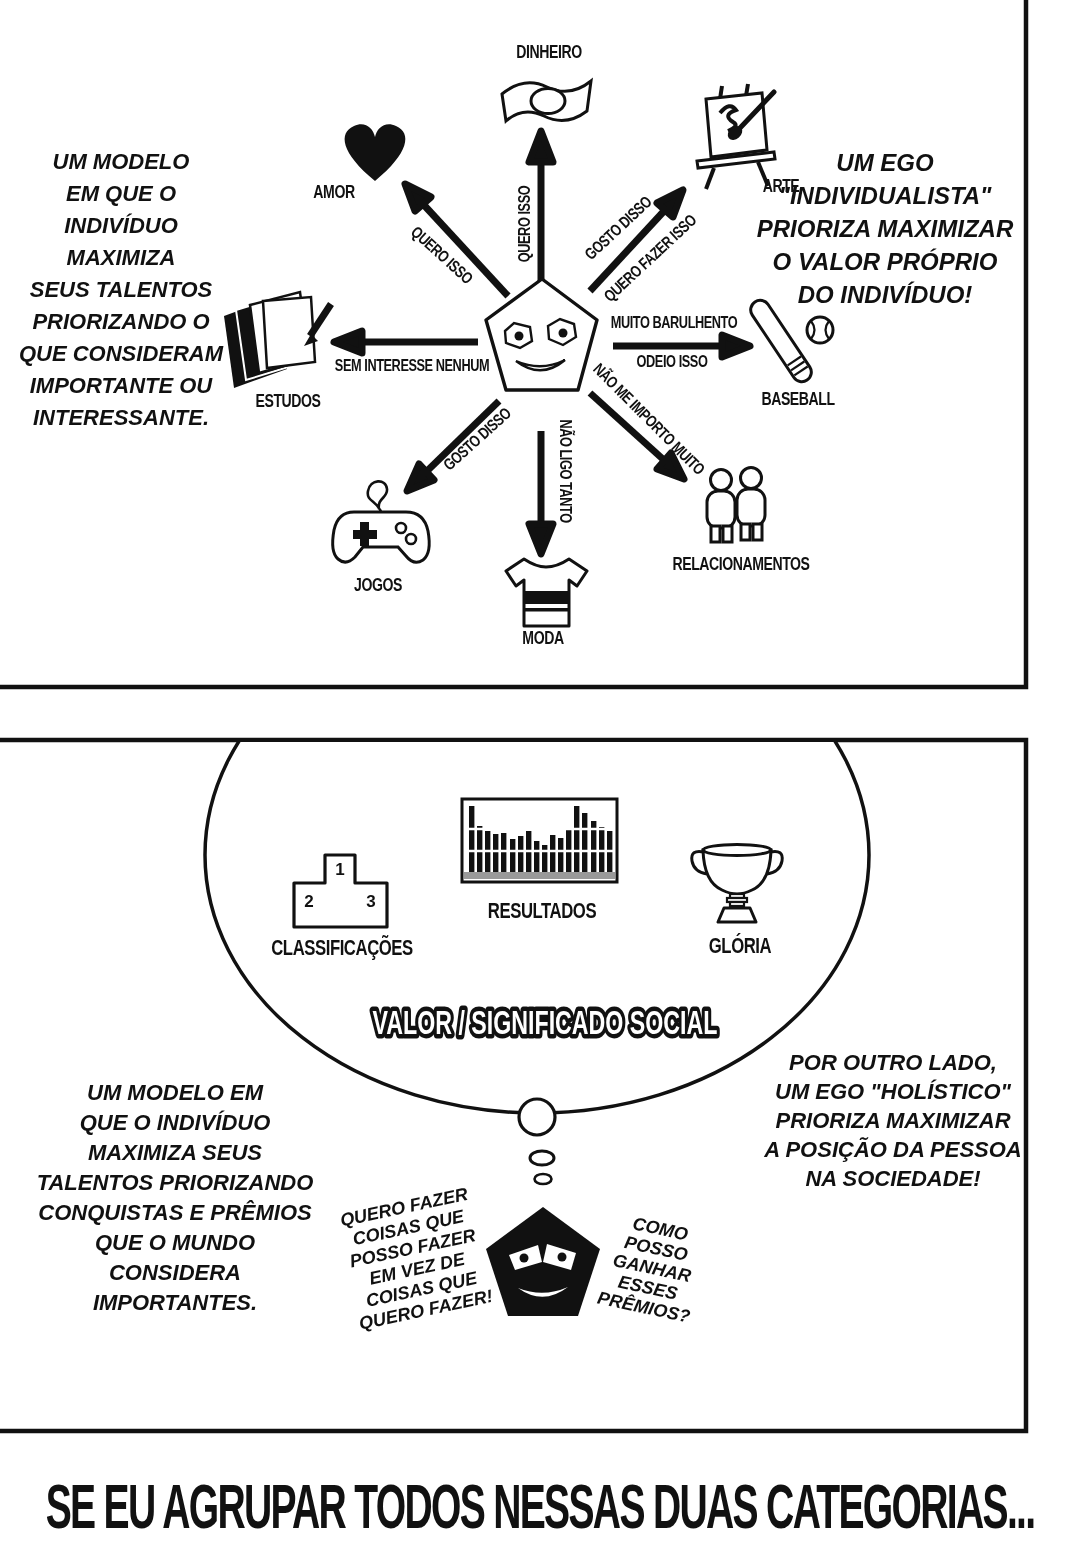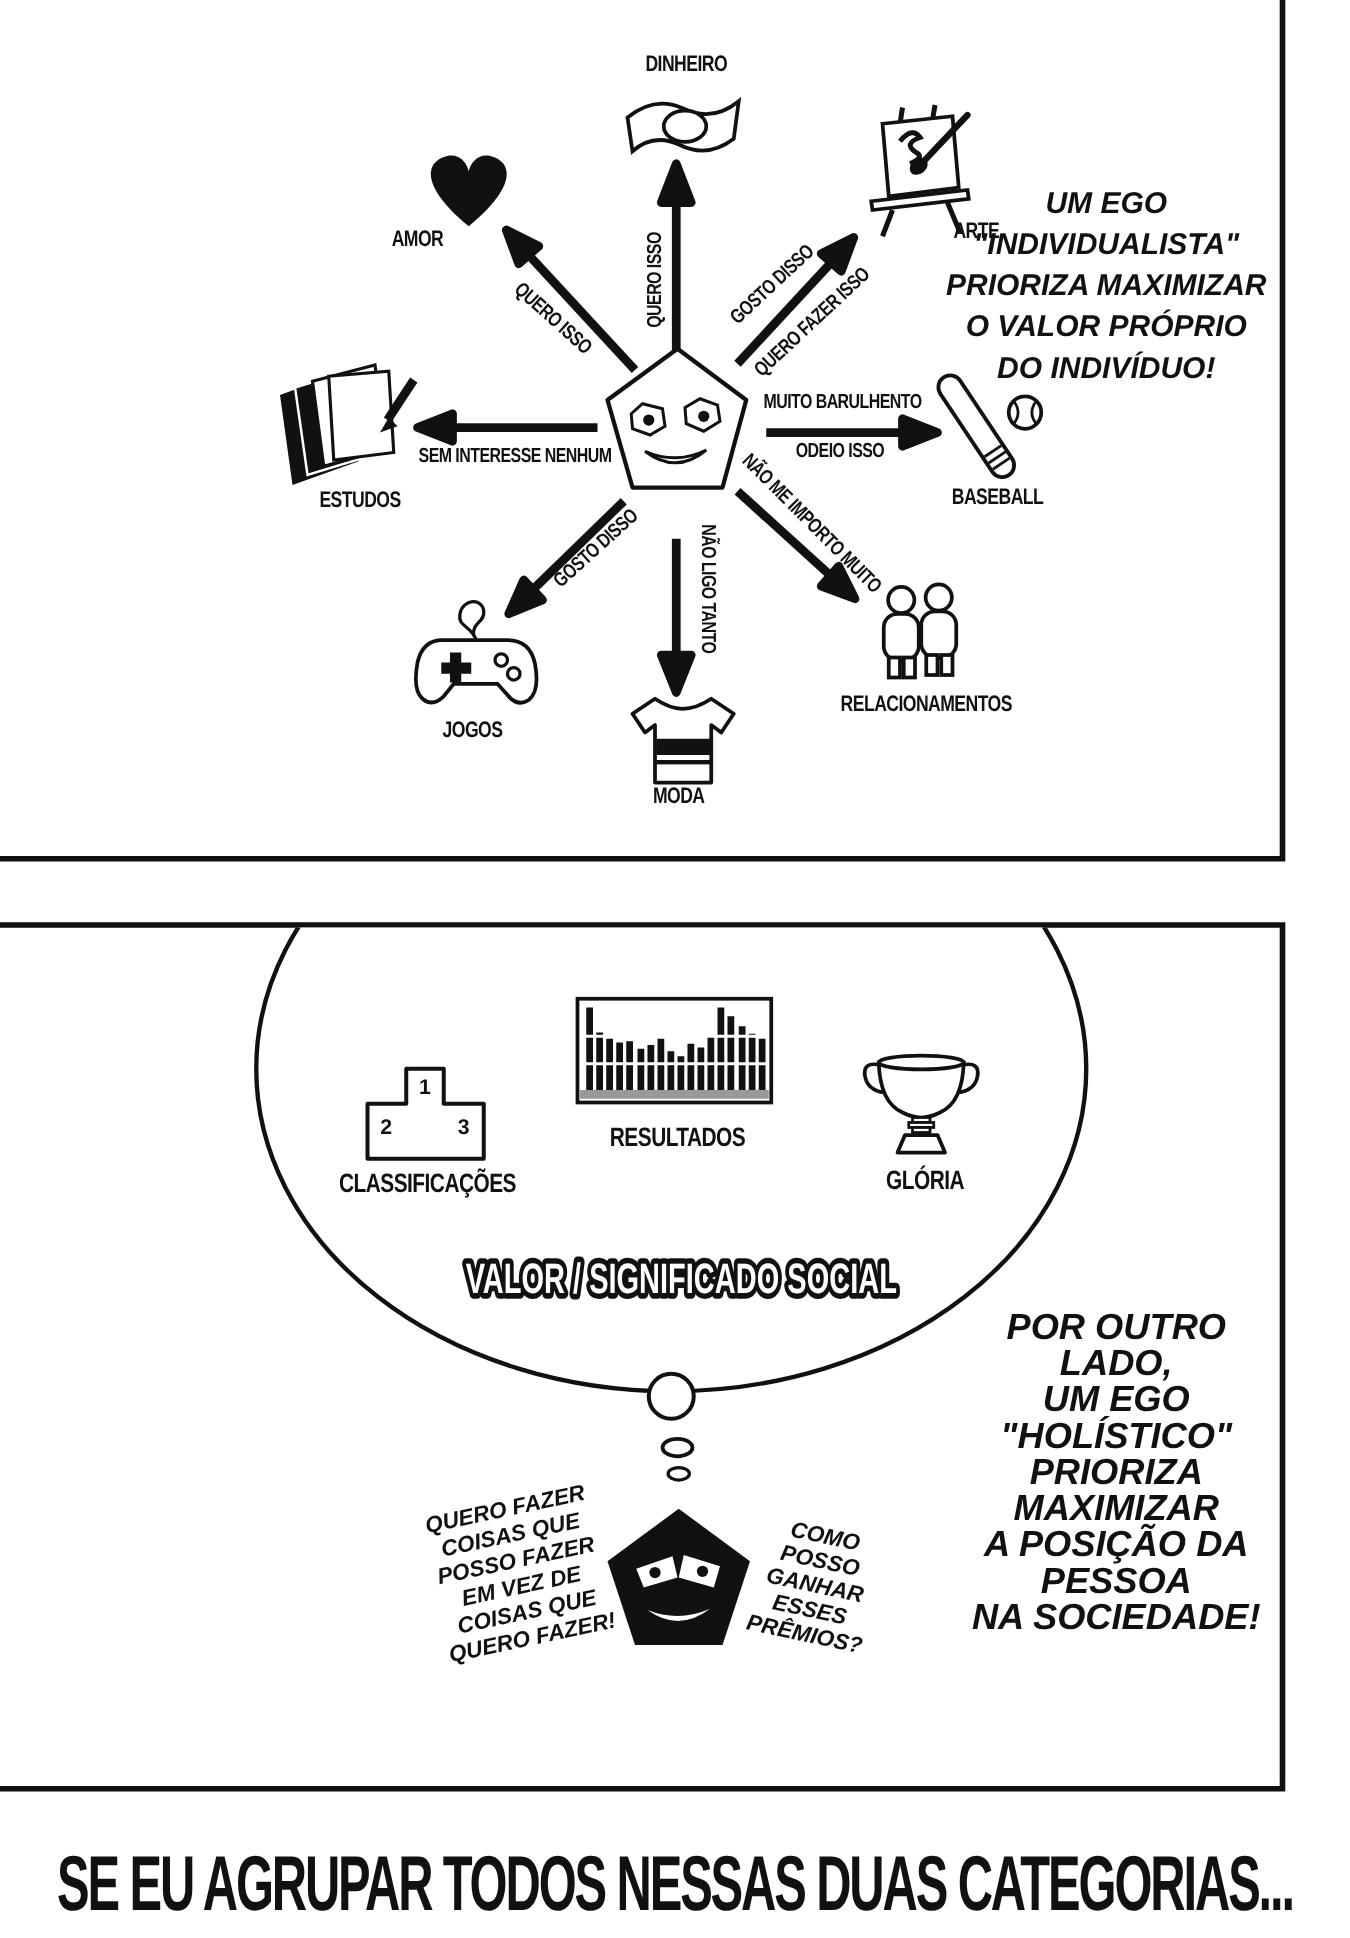--- a/index.html
+++ b/index.html
@@ -197,20 +197,29 @@
   <g>
     <polygon points="543,1207 486,1249 508,1316 578,1316 600,1249" fill="#111"></polygon>
     <polygon points="509,1255 538,1245 542,1262 515,1270" fill="#fff"></polygon>
     <circle cx="524" cy="1258" r="4.5" fill="#111"></circle>
     <polygon points="547,1244 576,1253 571,1270 543,1262" fill="#fff"></polygon>
     <circle cx="562" cy="1257" r="4.5" fill="#111"></circle>
     <path d="M 518,1288 Q 543,1306 568,1287 Q 543,1298 518,1288 Z" fill="#fff"></path>
   </g>
 </svg>
 
+<div class="ntext" style="left:8px;top:146px;width:226px;font-size:22px;line-height:32px;">UM MODELO
+EM QUE O
+INDIVÍDUO
+MAXIMIZA
+SEUS TALENTOS
+PRIORIZANDO O
+QUE CONSIDERAM
+IMPORTANTE OU
+INTERESSANTE.</div>
 
 <div class="ntext" style="left:752px;top:146px;width:266px;font-size:24px;line-height:33px;">UM EGO
 "INDIVIDUALISTA"
 PRIORIZA MAXIMIZAR
 O VALOR PRÓPRIO
 DO INDIVÍDUO!</div>
 
 <div class="ilabel" style="left:549px;top:52px;">DINHEIRO</div>
 <div class="ilabel" style="left:334px;top:192px;">AMOR</div>
 <div class="ilabel" style="left:781px;top:186px;">ARTE</div>
@@ -232,22 +241,30 @@
 <div class="alabel" style="left:412px;top:365px;transform:translate(-50%,-50%) scale(0.88,1.12);">SEM INTERESSE NENHUM</div>
 
 <div class="pnum" style="left:340px;top:870px;">1</div>
 <div class="pnum" style="left:309px;top:902px;">2</div>
 <div class="pnum" style="left:371px;top:902px;">3</div>
 
 <div class="ilabel ilabel2" style="left:342px;top:948px;">CLASSIFICAÇÕES</div>
 <div class="ilabel ilabel2" style="left:542px;top:911px;">RESULTADOS</div>
 <div class="ilabel ilabel2" style="left:740px;top:946px;">GLÓRIA</div>
 
-
-<div class="ntext" style="left:762px;top:1048px;width:262px;font-size:29px;line-height:29px;">POR OUTRO LADO,
+<div class="ntext" style="left:22px;top:1078px;width:306px;font-size:22px;line-height:30px;">UM MODELO EM
+QUE O INDIVÍDUO
+MAXIMIZA SEUS
+TALENTOS PRIORIZANDO
+CONQUISTAS E PRÊMIOS
+QUE O MUNDO
+CONSIDERA
+IMPORTANTES.</div>
+
+<div class="ntext" style="left:762px;top:1048px;width:262px;font-size:22px;line-height:29px;">POR OUTRO LADO,
 UM EGO "HOLÍSTICO"
 PRIORIZA MAXIMIZAR
 A POSIÇÃO DA PESSOA
 NA SOCIEDADE!</div>
 
 <div class="stext" style="left:330px;top:1196px;width:170px;font-size:18px;line-height:21px;transform:rotate(-12deg);">QUERO FAZER
 COISAS QUE
 POSSO FAZER
 EM VEZ DE
 COISAS QUE

